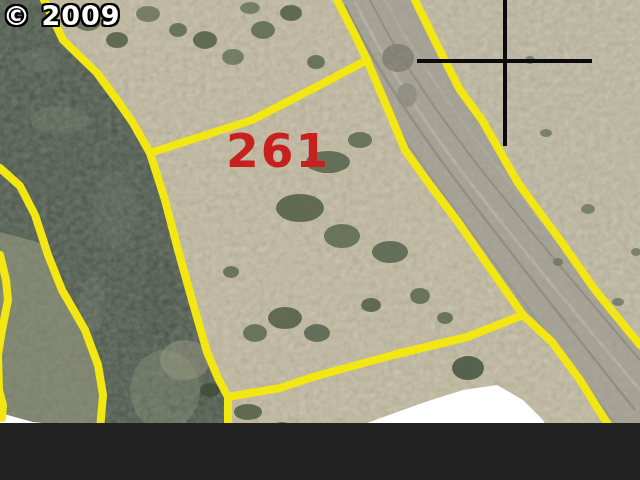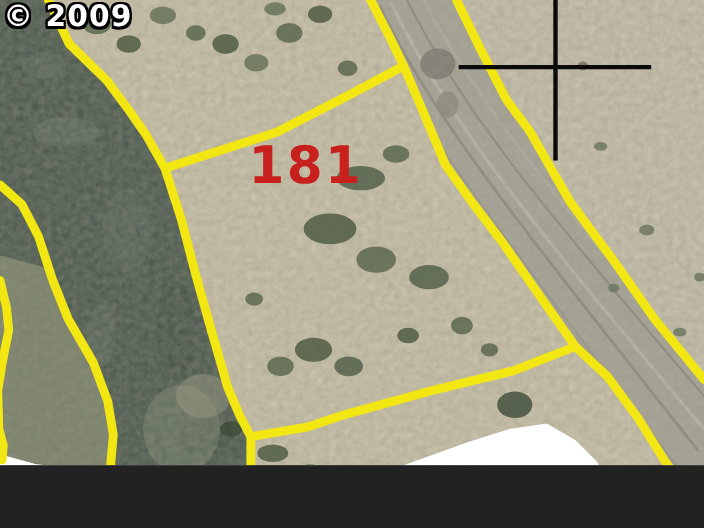--- a/index.html
+++ b/index.html
@@ -110,14 +110,14 @@
         <polyline points="0,255 6,280 8,300 2,330 -2,355 -1,390 3,405 2,418" fill="none" stroke="#F2E712" stroke-width="8" stroke-linecap="round" stroke-linejoin="round"></polyline>
       </g>
 
     <g id="crosshair-icon">
         <polyline points="505,0 505,146" fill="none" stroke="#0B0B0B" stroke-width="4" stroke-linecap="butt" stroke-linejoin="round"></polyline>
         <polyline points="417,61 592,61" fill="none" stroke="#0B0B0B" stroke-width="4" stroke-linecap="butt" stroke-linejoin="round"></polyline>
       </g>
   </svg>
 
   <div class="map-label" id="copyright-label" style="color: rgb(255, 255, 255); text-shadow: rgb(0, 0, 0) -2px -2px 0px, rgb(0, 0, 0) 2px -2px 0px, rgb(0, 0, 0) -2px 2px 0px, rgb(0, 0, 0) 2px 2px 0px, rgb(0, 0, 0) 0px -2px 0px, rgb(0, 0, 0) 0px 2px 0px, rgb(0, 0, 0) -2px 0px 0px, rgb(0, 0, 0) 2px 0px 0px;">© 2009</div>
-  <div class="map-label parcel-red" id="parcel-number-label" style="color: rgb(199, 32, 29);">181</div>
+  <div class="map-label parcel-red" id="parcel-number-label" style="color: rgb(199, 32, 29);">261</div>
 </div>
 
 </body></html>

